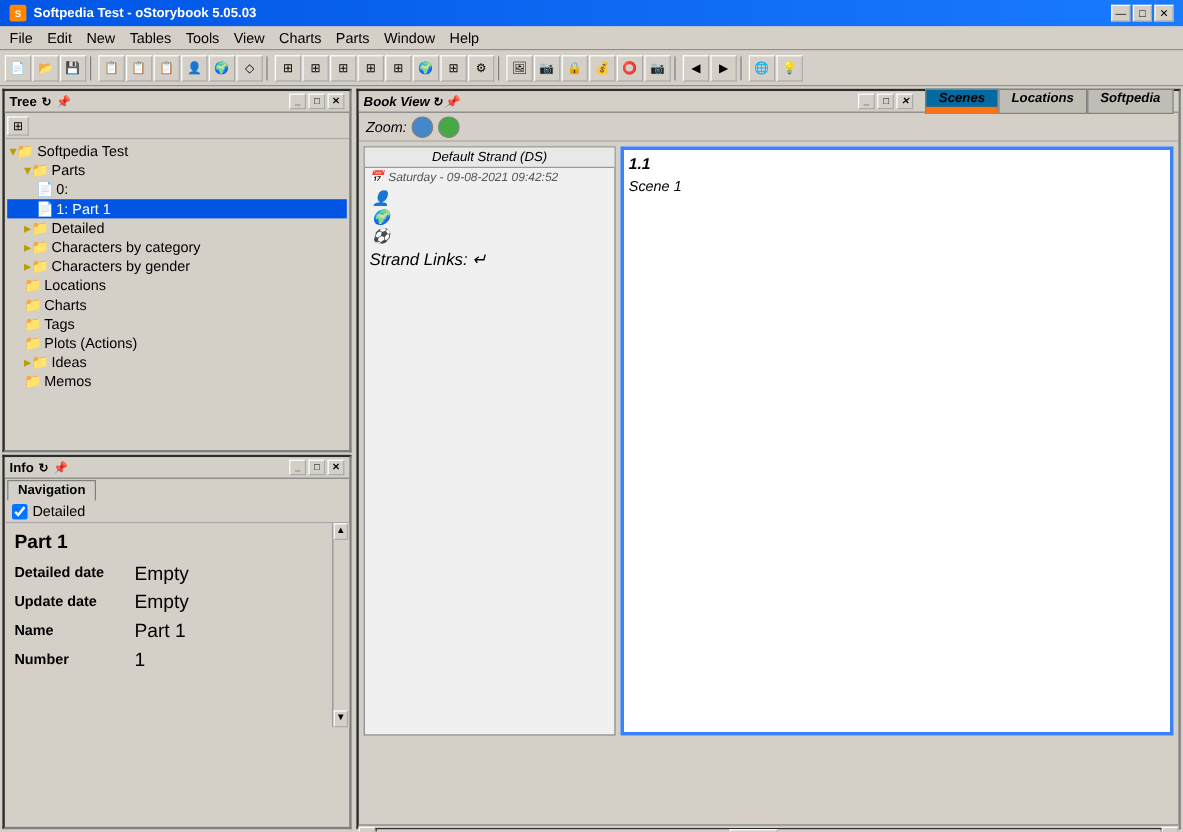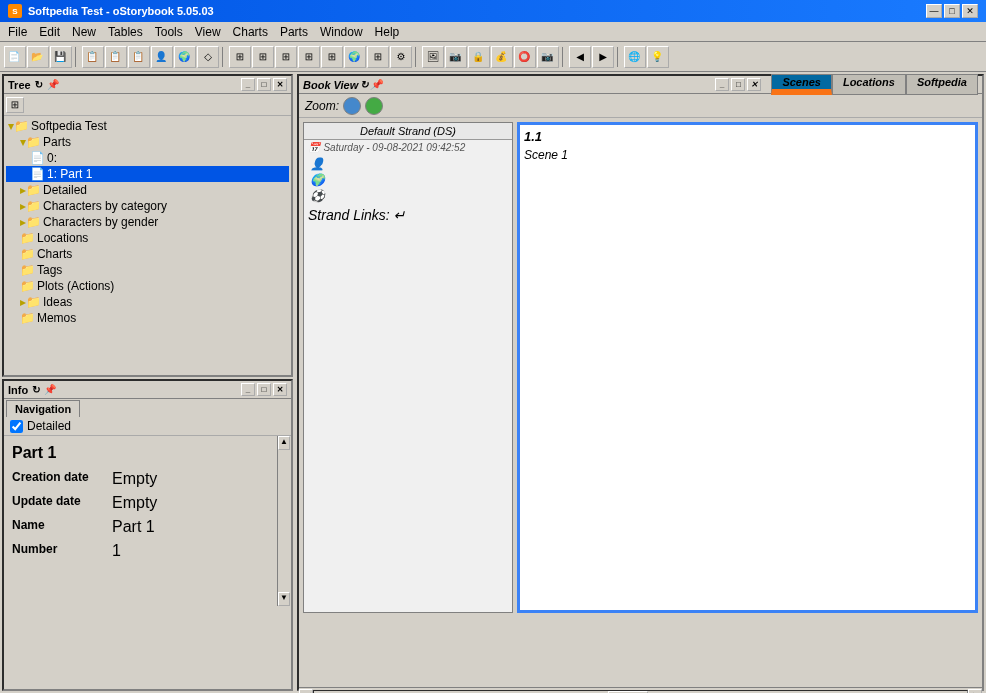--- a/index.html
+++ b/index.html
@@ -233,21 +233,21 @@
         <div class="info-tab active">Navigation</div>
       </div>
       <div class="cb-row" style="padding:2px 6px; border-bottom:1px solid #aaa;">
         <input type="checkbox" checked="" style="">
         <span>Detailed</span>
       </div>
       <div style="display:flex; height:170px;">
         <div class="info-inner" style="flex:1; overflow-y:auto; padding:8px; height:100%;">
           <div class="info-title">Part 1</div>
           <div class="info-row">
-            <span class="info-label">Creation date</span>
+            <span class="info-label">Detailed date</span>
             <span class="info-value">Empty</span>
           </div>
           <div class="info-row">
             <span class="info-label">Update date</span>
             <span class="info-value">Empty</span>
           </div>
           <div class="info-row">
             <span class="info-label">Name</span>
             <span class="info-value">Part 1</span>
           </div>

